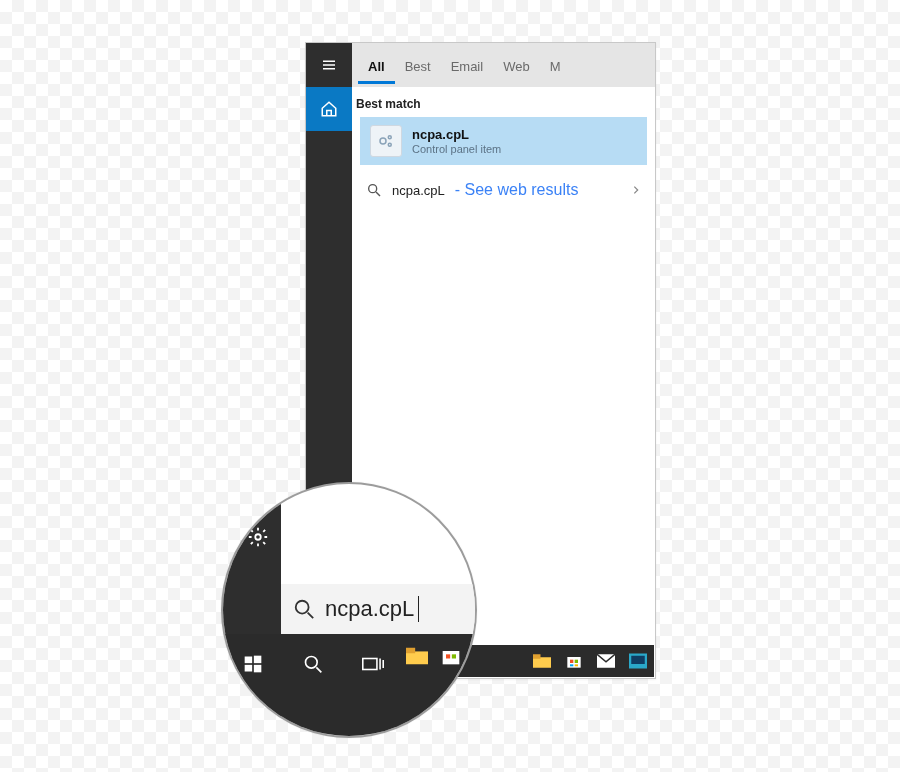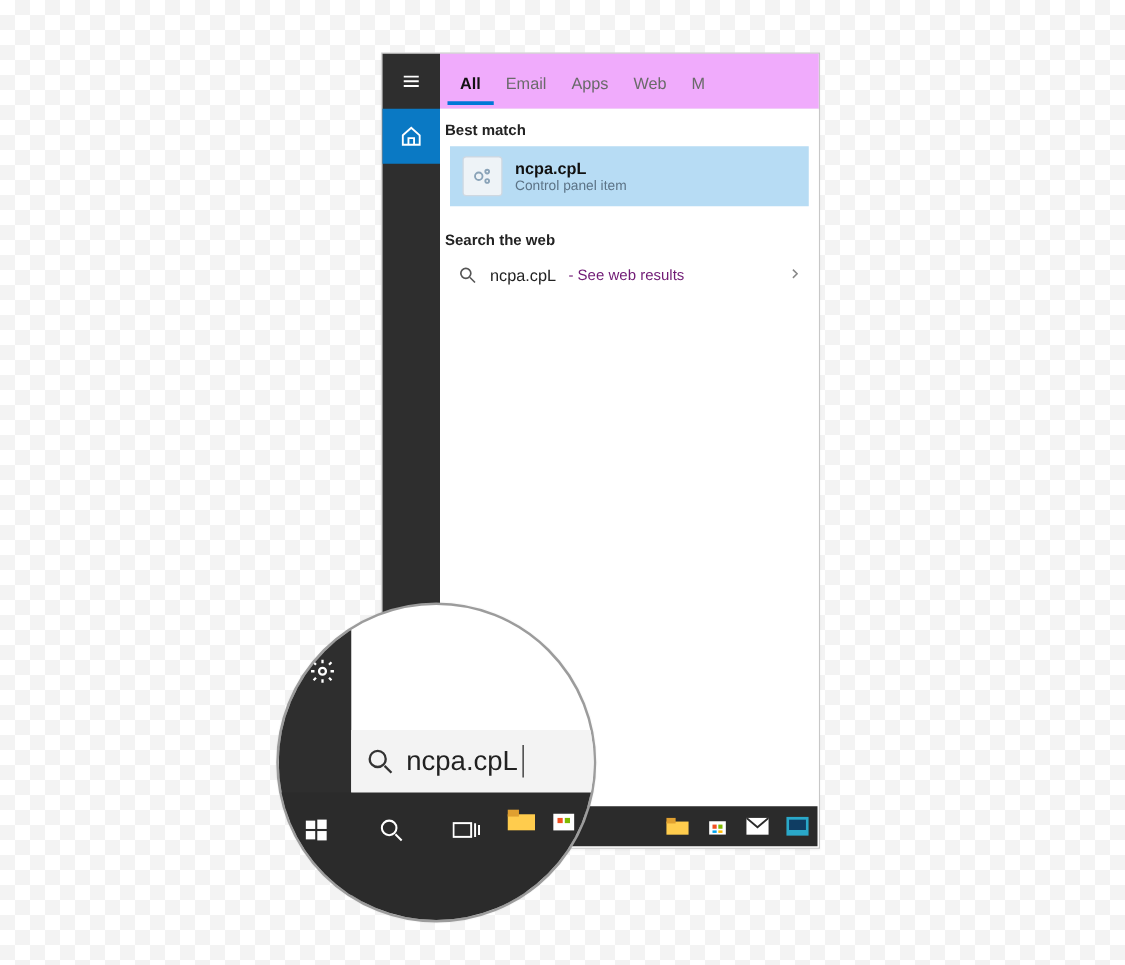--- a/index.html
+++ b/index.html
@@ -48,21 +48,21 @@
 
   .tabs {
     position: absolute;
     left: 46px;
     top: 0;
     height: 44px;
     right: 0;
     display: flex;
     align-items: center;
     border-bottom: 1px solid #e5e5e5;
-    background: #f0abfc;
+    background: #e5e5e5;
     padding-left: 6px;
     overflow: hidden;
   }
   .tab {
     font-size: 13px;
     color: #6a6a6a;
     padding: 12px 10px 10px 10px;
     white-space: nowrap;
     cursor: default;
   }
@@ -109,21 +109,21 @@
   .bm-title { font-size: 13px; font-weight: 600; color: #111; }
   .bm-sub   { font-size: 11px; color: #5c7386; margin-top: 1px; }
 
   .web-row {
     display: flex;
     align-items: center;
     padding: 6px 14px;
     gap: 10px;
   }
   .web-row .wq { font-size: 13px; color: #222; }
-  .web-row .wh { font-size: 12px; color: #701a75; }
+  .web-row .wh { font-size: 16px; color: #3b82f6; }
   .web-row .chev { margin-left: auto; color: #888; }
 
   
   .magnifier {
     position: absolute;
     left: 221px;
     top: 482px;
     width: 252px;
     height: 252px;
     border-radius: 50%;
@@ -228,22 +228,22 @@
       <svg class="rail-icon" viewBox="0 0 24 24" fill="none" stroke-width="2">
         <path d="M3 11 L12 3 L21 11 V21 H3 Z"></path>
         <path d="M9 21 V14 H15 V21"></path>
       </svg>
     </div>
     <div class="rail-spacer"></div>
   </div>
 
   <div class="tabs">
     <div class="tab active">All</div>
+    <div class="tab">Best</div>
     <div class="tab">Email</div>
-    <div class="tab">Apps</div>
     <div class="tab">Web</div>
     <div class="tab">M</div>
   </div>
 
   <div class="content">
 
     <div class="section-label">Best match</div>
 
     <div class="best-match">
       <div class="bm-icon">
@@ -252,21 +252,20 @@
           <circle cx="17" cy="7" r="2"></circle>
           <circle cx="17" cy="17" r="2"></circle>
         </svg>
       </div>
       <div>
         <div class="bm-title">ncpa.cpL</div>
         <div class="bm-sub">Control panel item</div>
       </div>
     </div>
 
-    <div class="section-label">Search the web</div>
 
     <div class="web-row">
       <svg width="16" height="16" viewBox="0 0 24 24" fill="none" stroke="#555" stroke-width="2">
         <circle cx="10" cy="10" r="6"></circle>
         <line x1="15" y1="15" x2="21" y2="21"></line>
       </svg>
       <span class="wq">ncpa.cpL</span>
       <span class="wh"> - See web results</span>
       <span class="chev">
         <svg width="10" height="10" viewBox="0 0 24 24" fill="none" stroke="#888" stroke-width="3">

